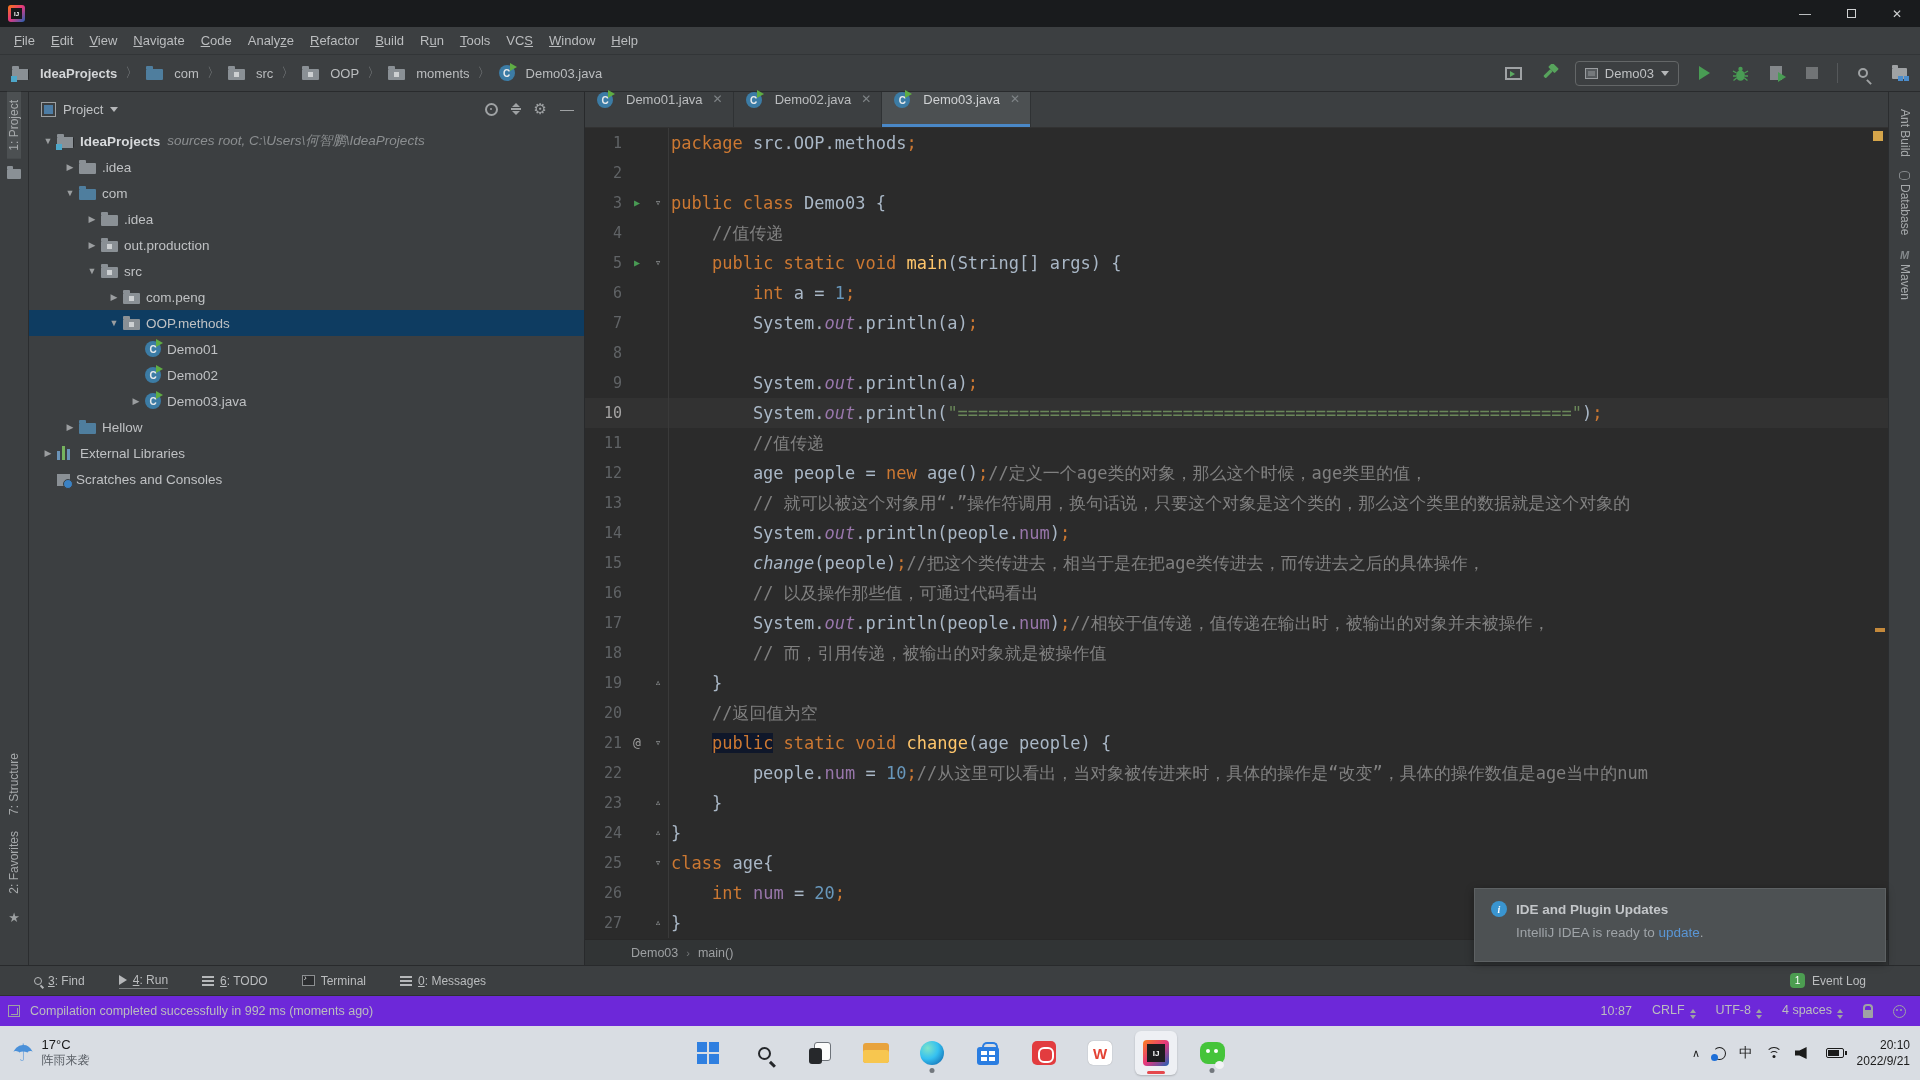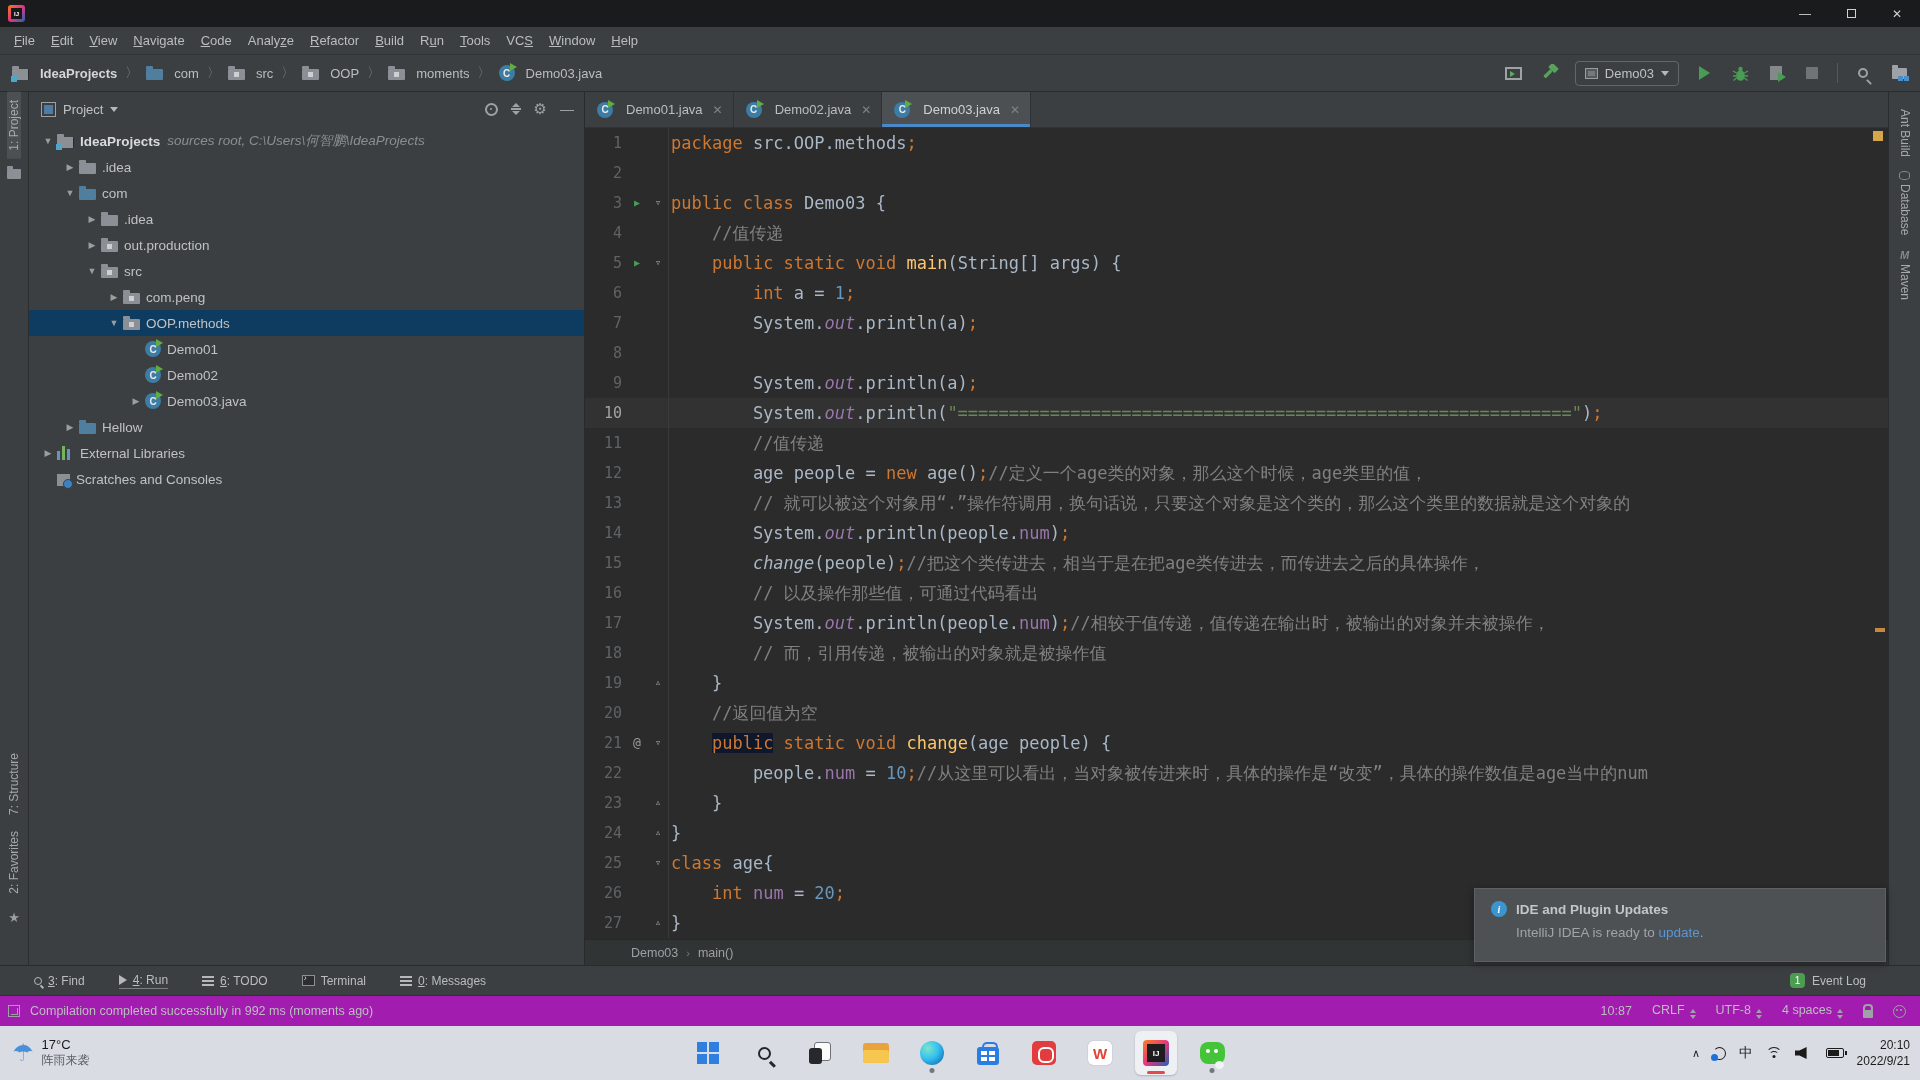--- a/index.html
+++ b/index.html
@@ -101,21 +101,21 @@
   .ticon.cls::after { content:""; position:absolute; right:-2px; top:-2px; border-left:7px solid #5fad44; border-top:4px solid transparent; border-bottom:4px solid transparent; }
   .ticon.libs { display:flex; align-items:flex-end; gap:2px; }
   .ticon.libs i { display:block; width:3px; background:#6a93b8; }
   .ticon.libs i:nth-child(1){height:9px;} .ticon.libs i:nth-child(2){height:14px;background:#76b35e;} .ticon.libs i:nth-child(3){height:11px;}
   .ticon.scratch { background:#8a9095; height:12px; width:13px; margin-top:1px; }
   .ticon.scratch::after { content:""; position:absolute; right:-3px; bottom:-3px; width:8px; height:8px; border-radius:50%; background:#3b82c4; border:1px solid #3c3f41; }
 
   
   .editor { flex:1; display:flex; flex-direction:column; background:#2b2b2b; min-width:0; position:relative; }
   .tabsbar { height:36px; background:#3c3f41; border-bottom:1px solid #323232; display:flex; align-items:stretch; flex:none; }
-  .tab { display:flex; align-items:center; gap:7px; padding:0 10px 0 12px; font-size:13px; color:#bbbdbf; border-right:1px solid #2f3234; position:relative; }
+  .tab { display:flex; align-items:flex-start; gap:7px; padding:0 10px 0 12px; font-size:13px; color:#bbbdbf; border-right:1px solid #2f3234; position:relative; }
   .tab .close { color:#7f8487; font-size:12px; margin-left:3px; }
   .tab.active { background:#4c5052; color:#cfd1d3; }
   .tab.active::after { content:""; position:absolute; left:0; right:0; bottom:0; height:3px; background:#4A88C7; }
   .code-area { flex:1; position:relative; overflow:hidden; font-family:"DejaVu Sans Mono",monospace; }
   .line { display:flex; height:30px; line-height:30px; font-size:17px; white-space:pre; }
   .line.cur { background:#323232; }
   .gut { flex:none; width:84px; display:flex; border-right:1px solid #3a3a3a; }
   .lnum { width:40px; text-align:right; color:#606366; font-size:15px; padding-right:3px; }
   .line.cur .lnum { color:#a4a3a3; }
   .gicon { width:24px; text-align:center; font-size:10px; line-height:30px; }
@@ -151,21 +151,21 @@
   .twi-find { width:8px; height:8px; border:1.5px solid #b6b8ba; border-radius:50%; position:relative; }
   .twi-find::after { content:""; position:absolute; left:6px; top:7px; width:1.5px; height:4px; background:#b6b8ba; transform:rotate(-45deg); }
   .twi-run { width:0; height:0; border-left:8px solid #b6b8ba; border-top:5px solid transparent; border-bottom:5px solid transparent; }
   .twi-todo, .twi-msgs { width:12px; height:10px; background:linear-gradient(#b6b8ba 2px,transparent 2px) 0 0/12px 4px; }
   .twi-term { width:13px; height:11px; background:#2b2d2f; border:1px solid #8c8f91; position:relative; }
   .twi-term::after { content:"›"; position:absolute; left:1px; top:-3px; color:#cfd1d3; font-size:9px; }
   .eventlog { margin-left:auto; margin-right:40px; display:flex; align-items:center; gap:7px; }
   .ev-badge { min-width:15px; height:15px; border-radius:4px; background:#4c9d51; color:#fff; font-size:10px;
     display:flex; align-items:center; justify-content:center; padding:0 3px; }
   .ev-label { color:#bbbdbf; font-size:12px; }
-  .statusbar { height:31px; background:#a21caf; border-top:1px solid #2e3032; display:flex; align-items:center; padding:0 14px 0 8px; gap:10px; }
+  .statusbar { height:31px; background:#6d28d9; border-top:1px solid #2e3032; display:flex; align-items:center; padding:0 14px 0 8px; gap:10px; }
   .sb-grid { width:12px; height:12px; border:1px solid #9fa2a4; position:relative; }
   .sb-grid::after { content:""; position:absolute; left:2px; top:2px; width:6px; height:6px; border-right:1px solid #9fa2a4; border-bottom:1px solid #9fa2a4; }
   .sb-msg { color:#bbbdbf; font-size:12.5px; }
   .sb-right { margin-left:auto; display:flex; align-items:center; gap:20px; color:#bbbdbf; font-size:12.5px; }
   .dd { display:inline-flex; flex-direction:column; gap:2px; margin-left:5px; vertical-align:1px; }
   .dd i { display:block; width:0; height:0; border-left:3.5px solid transparent; border-right:3.5px solid transparent; }
   .dd .up { border-bottom:4px solid #9fa2a4; }
   .dd .dn { border-top:4px solid #9fa2a4; }
   .lock-ic { width:10px; height:8px; background:#9fa2a4; border-radius:1px; position:relative; margin-top:5px; }
   .lock-ic::before { content:""; position:absolute; left:0px; top:-6px; width:6px; height:6px; border:2px solid #9fa2a4; border-bottom:none; border-radius:4px 4px 0 0; }

